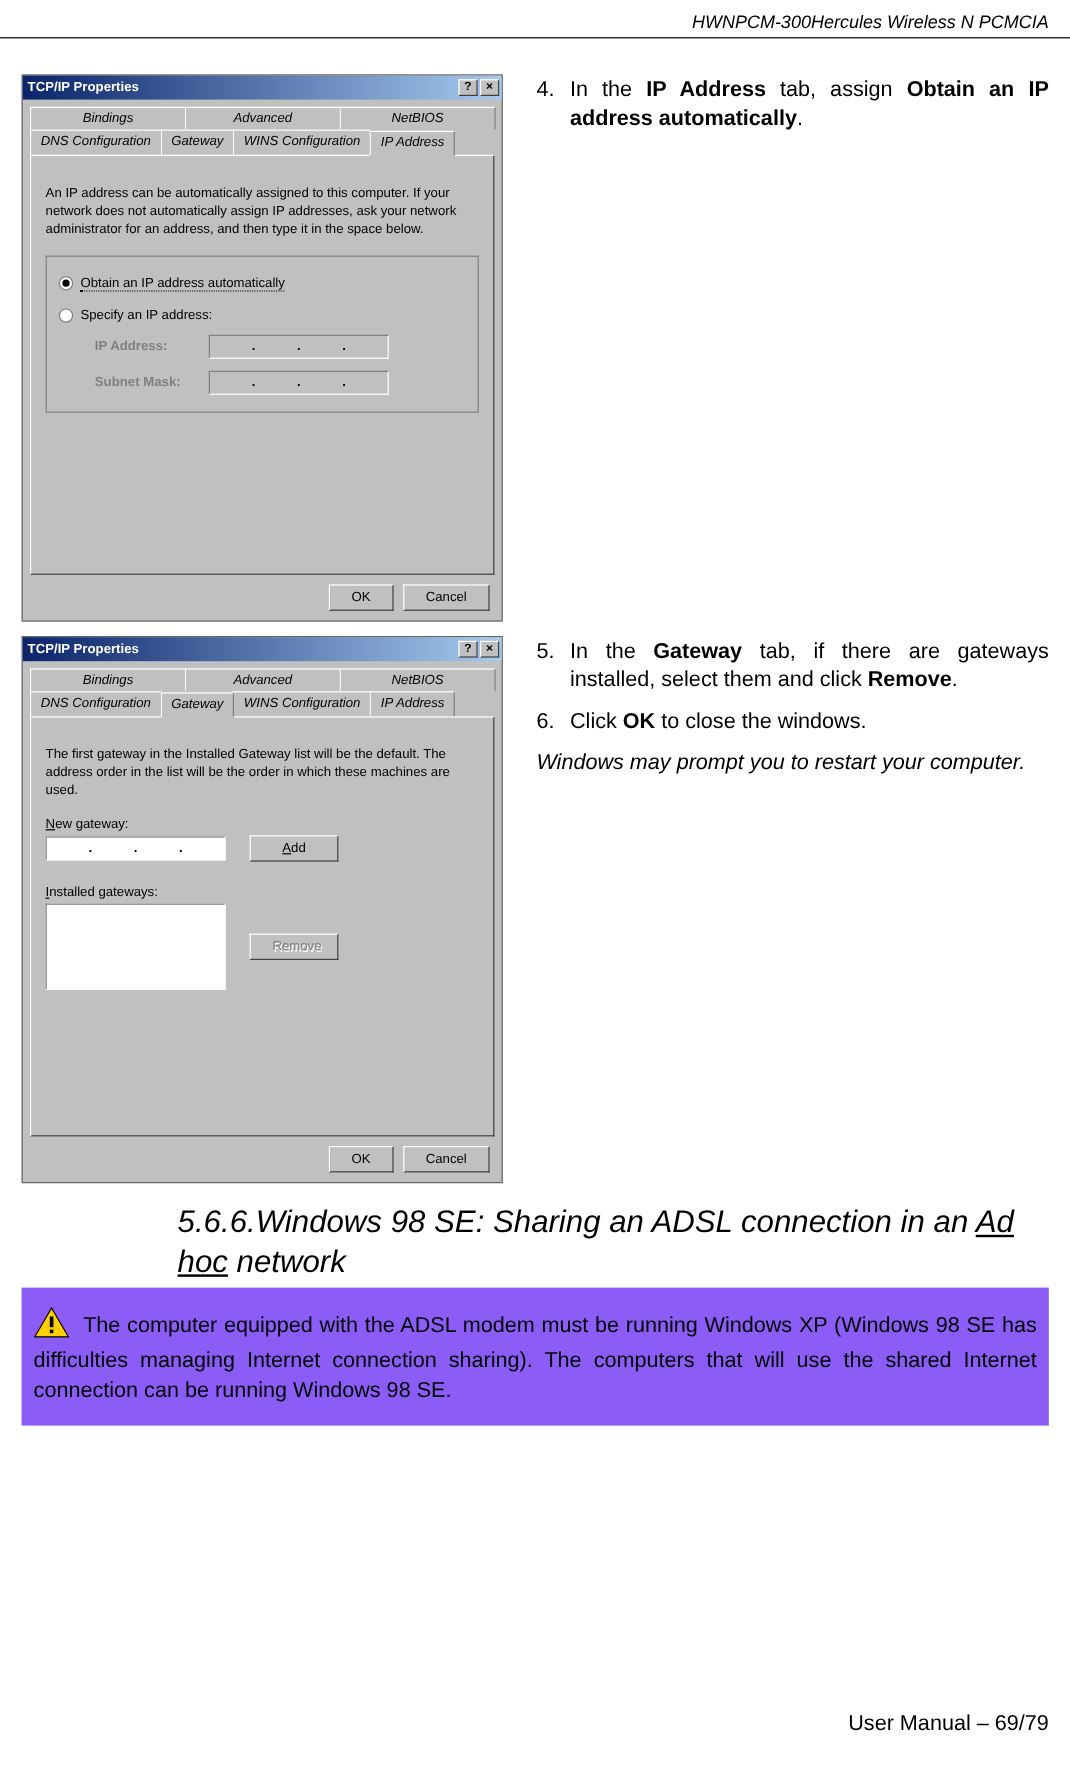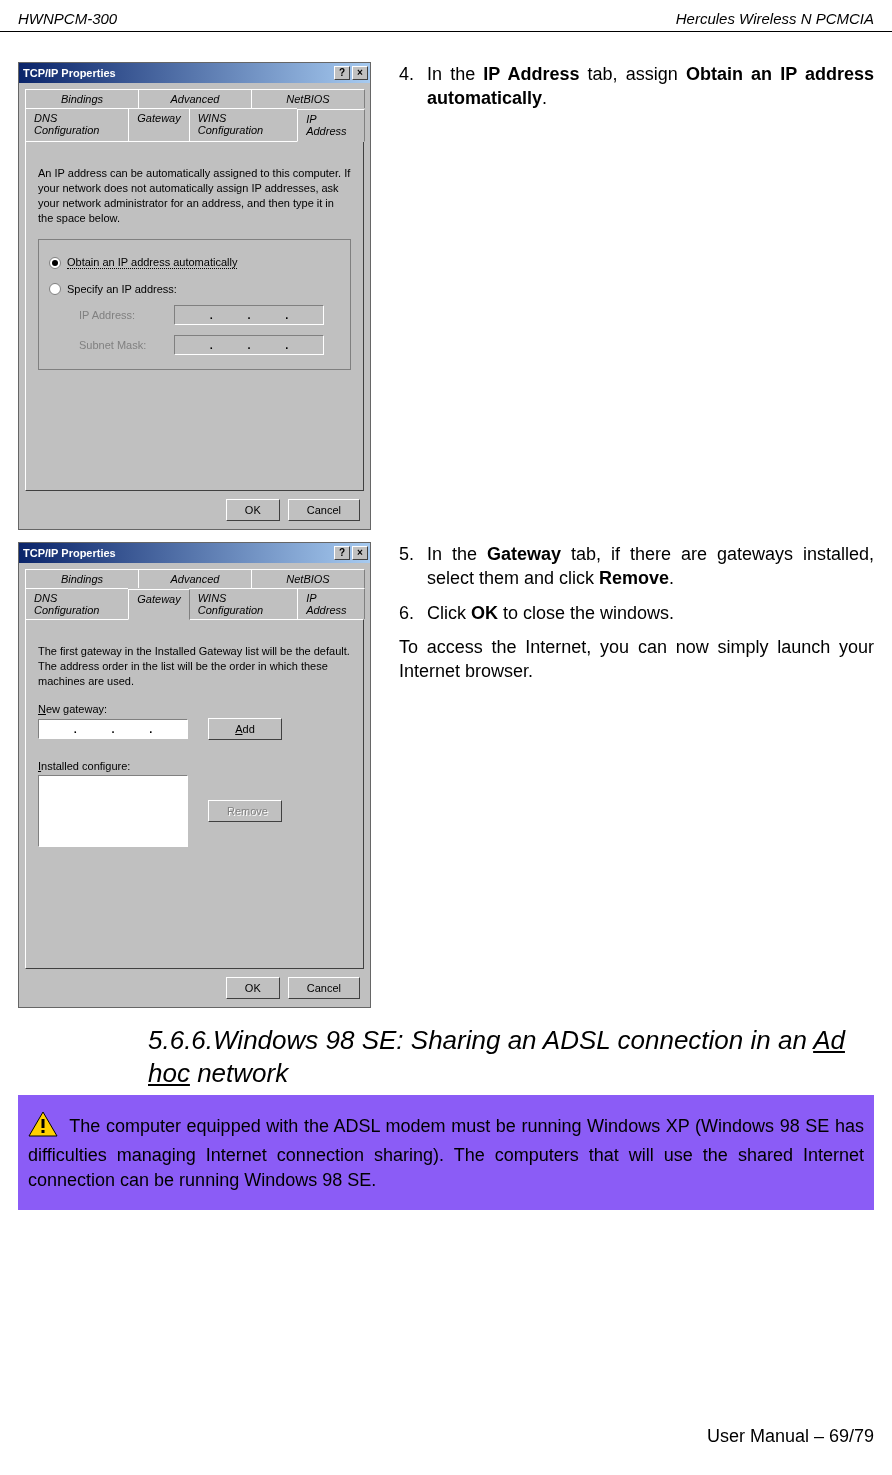--- a/index.html
+++ b/index.html
@@ -6,37 +6,37 @@
     body {
       font-family: Arial, Helvetica, sans-serif;
       background: #fff;
       width: 892px;
       height: 1475px;
       position: relative;
       color: #000;
     }
     .header {
       display: flex;
-      justify-content: space-between;
+      justify-content: flex-end;
       font-style: italic;
       font-size: 15px;
       padding: 10px 18px 4px 18px;
       border-bottom: 1px solid #000;
       margin-bottom: 30px;
     }
     .page {
       padding: 0 18px;
     }
     .content-row {
       display: flex;
       gap: 28px;
       margin-bottom: 12px;
     }
     .dialog {
-      width: 353px;
+      width: 401px;
       border: 1px solid #666;
       background: #c0c0c0;
       font-family: "MS Sans Serif", Tahoma, sans-serif;
       font-size: 11px;
       color: #000;
     }
     .titlebar {
       background: linear-gradient(to right, #0a246a, #a6caf0);
       color: #fff;
       height: 20px;
@@ -104,21 +104,21 @@
       border-radius: 50%;
       background: #fff;
       border: 1px solid #808080;
       display: inline-flex; align-items: center; justify-content: center;
     }
     .radio-dot.checked::after {
       content: ""; width: 6px; height: 6px; border-radius: 50%; background: #000;
     }
     .radio-label.dotted { border-bottom: 1px dotted #000; display: inline-block; }
     .field-row { display: flex; align-items: center; gap: 10px; margin: 10px 0 0 30px; }
-    .field-label { color: #808080; width: 85px; font-size: 11px; }
+    .field-label { color: #808080; width: 85px; font-size: 11px; font-weight: bold; }
     .ip-box {
       background: #c0c0c0;
       border-top: 1px solid #808080;
       border-left: 1px solid #808080;
       border-right: 1px solid #fff;
       border-bottom: 1px solid #fff;
       width: 150px; height: 20px;
       display: flex; align-items: center; justify-content: space-evenly;
       color: #000; font-size: 11px;
     }
@@ -291,21 +291,21 @@
           <div class="desc">The first gateway in the Installed Gateway list will be the default. The address order in the list will be the order in which these machines are used.</div>
           <div class="label-section"><span class="underline-label">N</span><span>ew gateway:</span></div>
           <div class="gw-input-row">
             <div class="ip-box white">
               <span class="dot">.</span>
                 <span class="dot">.</span>
                 <span class="dot">.</span>
             </div>
             <div class="btn" style="width:74px;text-align:center;"><span class="underline-label">A</span>dd</div>
           </div>
-          <div class="label-section" style="margin-top:20px;"><span class="underline-label">I</span><span>nstalled configure:</span></div>
+          <div class="label-section" style="margin-top:20px;"><span class="underline-label">I</span><span>nstalled gateways:</span></div>
           <div class="gw-input-row">
             <div class="sunken-list"></div>
             <div class="btn disabled" style="width:74px;text-align:center;">Remove</div>
           </div>
         </div>
       </div>
       <div class="dlg-buttons">
         <div class="btn">OK</div>
         <div class="btn">Cancel</div>
       </div>
@@ -317,21 +317,21 @@
         <div class="step-body">
           <span>In the </span><strong>Gateway</strong><span> tab, if there are gateways installed, select them and click </span><strong>Remove</strong><span>.</span>
         </div>
       </div>
       <div class="step">
         <div class="step-num">6.</div>
         <div class="step-body">
           <span>Click </span><strong>OK</strong><span> to close the windows.</span>
         </div>
       </div>
-      <p>To access the Internet, you can now simply launch your Internet browser.</p>
+      <p class="italic" style="margin-bottom:10px;">Windows may prompt you to restart your computer.</p>
     </div>
   </div>
 
   <div class="section-heading">
     <span>5.6.6.</span><span>Windows 98 SE: Sharing an ADSL connection in an </span><span class="underline">Ad hoc</span><span> network</span>
   </div>
 
   <div class="note-box">
     <p>
       <span class="warn-icon">

